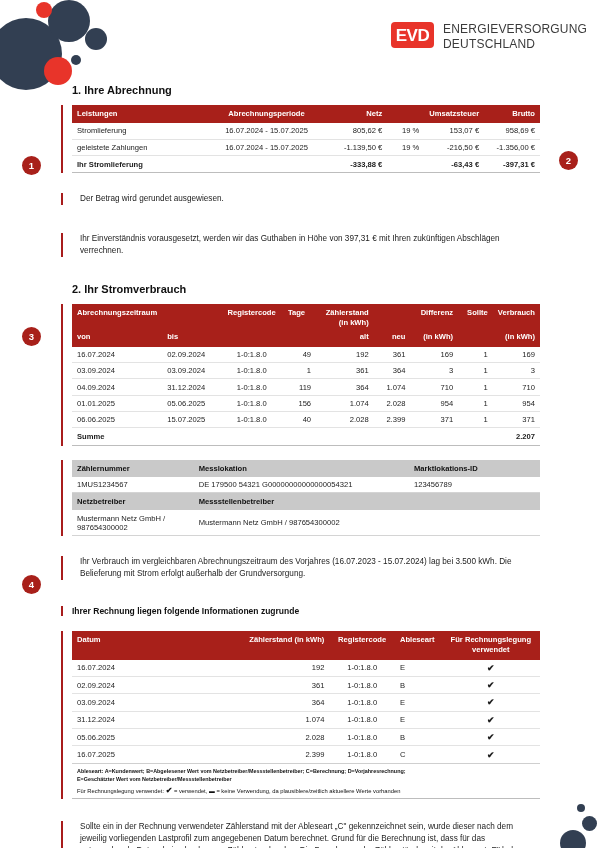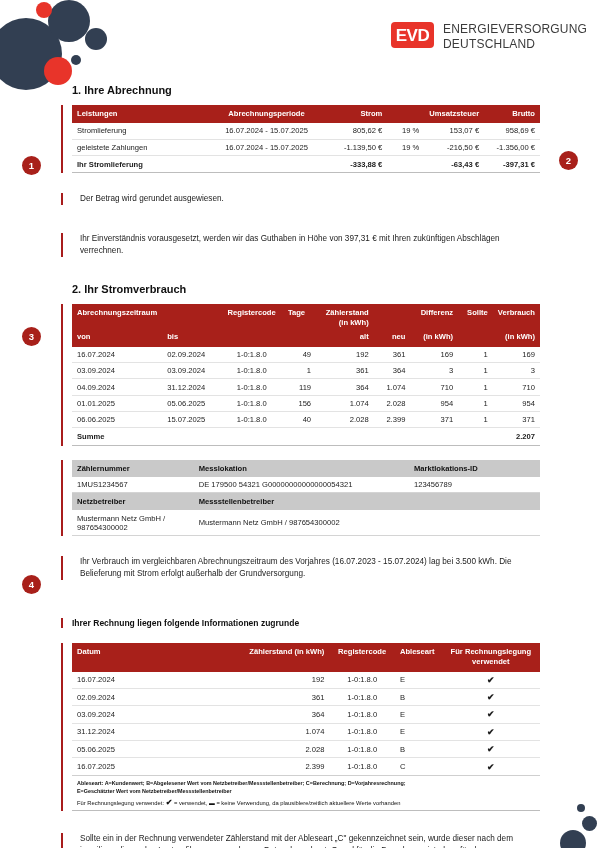--- a/index.html
+++ b/index.html
@@ -49,21 +49,21 @@
   .logo-text { font-size: 12px; line-height: 1.25; color: #3b3b3b; letter-spacing: 0.2px; }
   .logo-text div { white-space: nowrap; }
 
   
   #content { position: absolute; left: 72px; top: 84px; width: 468px; }
 
   h2.section {
     font-size: 11px; font-weight: bold; color: #111;
     margin: 0 0 9px 0;
   }
-  .sub-head { font-size: 8.5px; font-weight: bold; color: #111; margin: 16px 0 7px 0; }
+  .sub-head { font-size: 8.5px; font-weight: bold; color: #111; margin: 4px 0 7px 0; }
   p.para { font-size: 8.2px; line-height: 1.45; margin: 8px; color: #1c1c1c; }
 
   
   .blk { position: relative; }
   .blk::before {
     content: ""; position: absolute; left: -11px; top: 0; bottom: 0;
     width: 2px; background: #a81c1c;
   }
 
   
@@ -146,21 +146,21 @@
 
   <h2 class="section">1. Ihre Abrechnung</h2>
 
   <div class="blk">
     <div class="tbl-wrap">
       <table>
         <thead>
           <tr>
             <th style="width:29%">Leistungen</th>
             <th style="width:26%" class="ctr">Abrechnungsperiode</th>
-            <th style="width:13%" class="num">Strom</th>
+            <th style="width:13%" class="num">Netz</th>
             <th style="width:8%" class="num"></th>
             <th style="width:12%" class="num">Umsatzsteuer</th>
             <th style="width:12%" class="num">Brutto</th>
           </tr>
         </thead>
         <tbody>
           <tr>
             <td>Stromlieferung</td>
             <td class="ctr">16.07.2024 - 15.07.2025</td>
             <td class="num">805,62 €</td>

